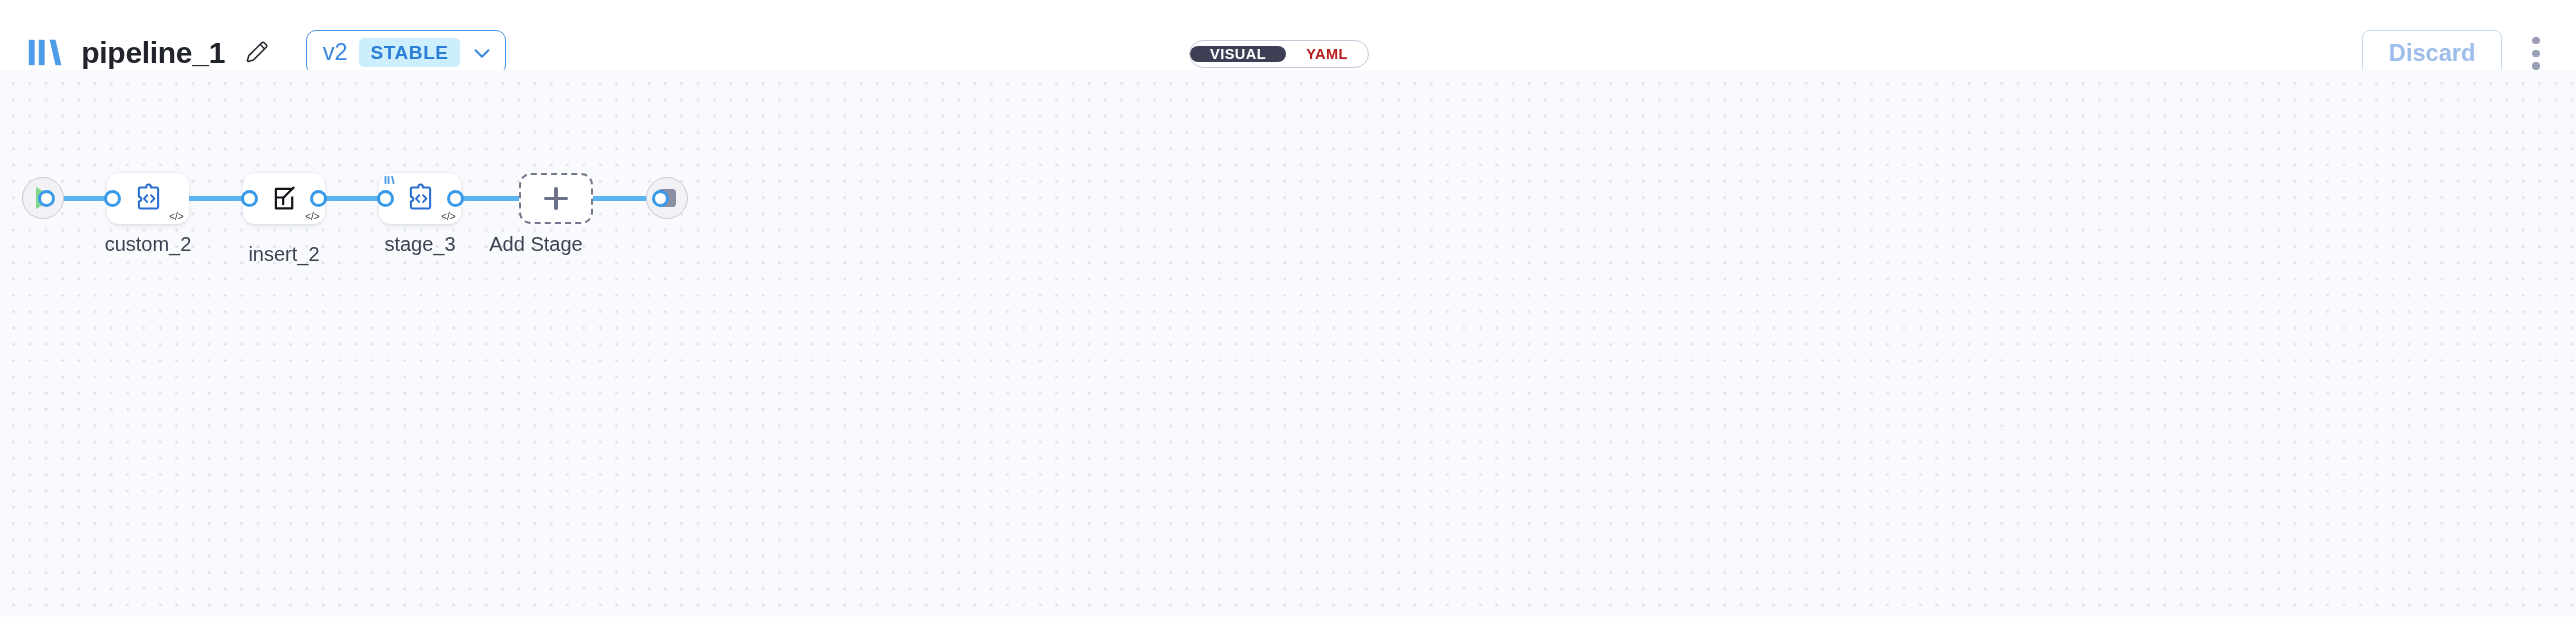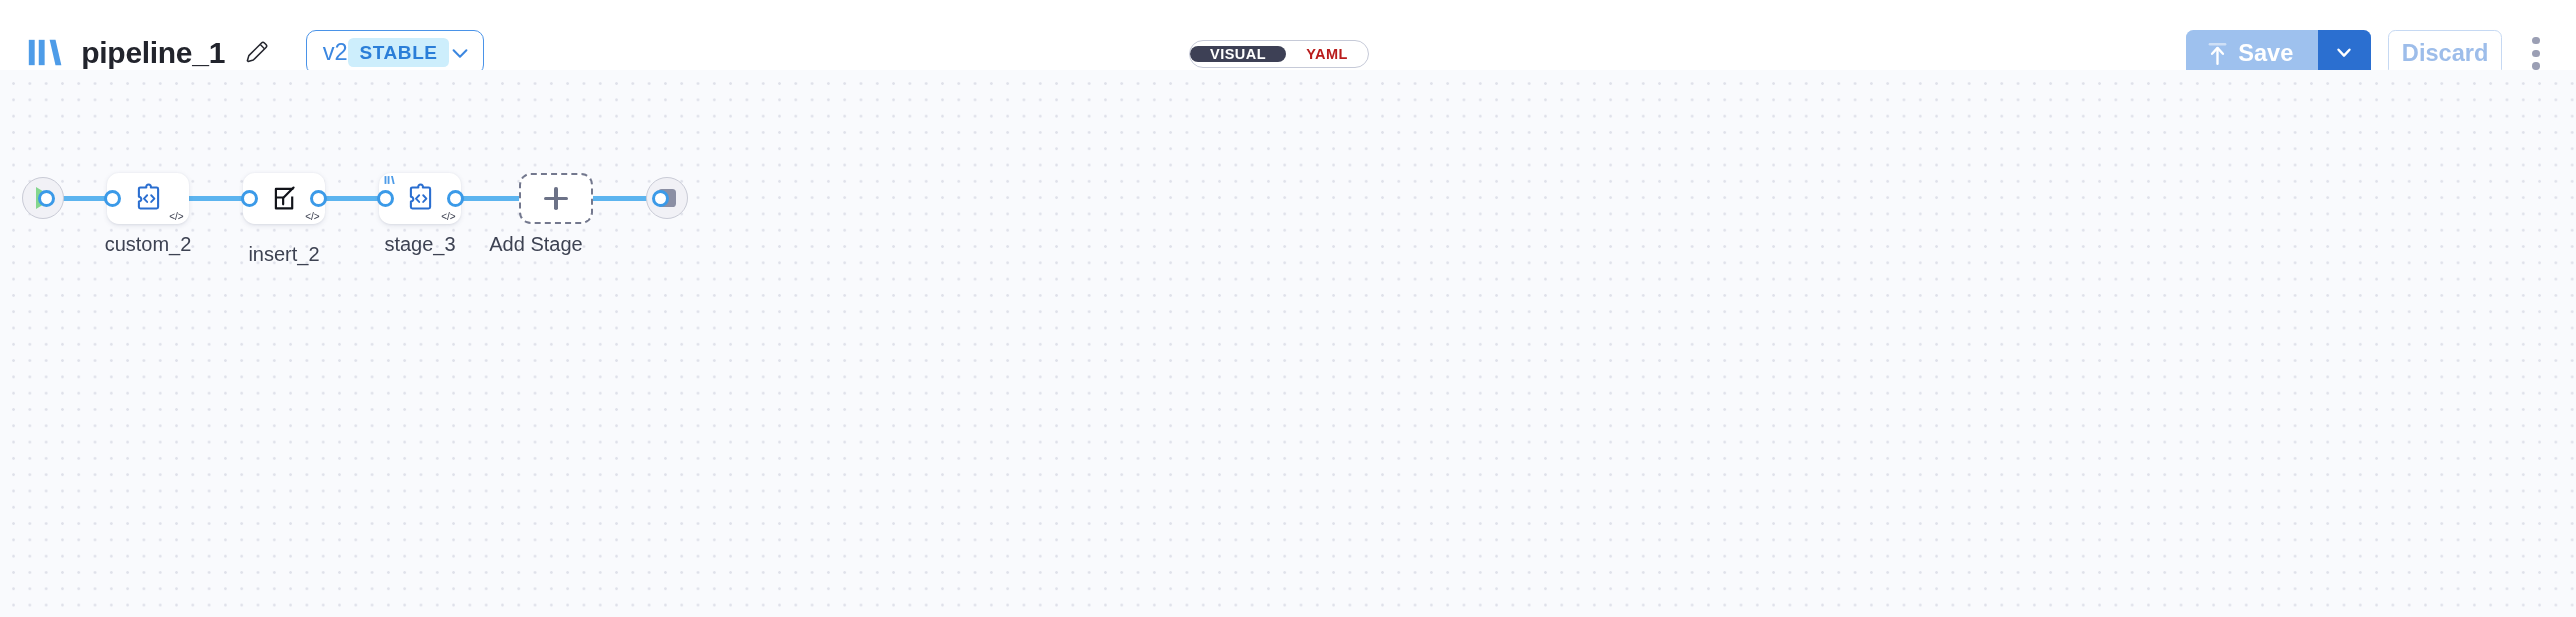--- a/index.html
+++ b/index.html
@@ -53,20 +53,21 @@
 
   
   .version-select {
     margin-left: 34px;
     height: 45px;
     border: 1.8px solid #4a93e8;
     border-radius: 10px;
     display: flex;
     align-items: center;
     padding: 0 11.8px 0 15.4px;
+    gap: 11px;
     background: #fff;
     cursor: pointer;
   }
   .version-label {
     font-size: 23.6px;
     color: #3b87e0;
     font-weight: normal;
   }
   .version-chip {
     background: #cdeefc;
@@ -156,21 +157,21 @@
     cursor: pointer;
   }
   .discard-btn {
     height: 47px;
     border: 1.8px solid #c6d9f3;
     border-radius: 7.3px;
     background: #fff;
     color: #9dbdea;
     font-size: 23.6px;
     font-weight: bold;
-    padding: 0 13px;
+    padding: 0 26px;
     cursor: pointer;
     font-family: "Liberation Sans", sans-serif;
   }
   .kebab {
     width: 33px;
     height: 40px;
     display: flex;
     flex-direction: column;
     align-items: center;
     justify-content: center;
@@ -348,39 +349,20 @@
       </svg>
     </span>
   </div>
 
   <div class="seg-toggle">
     <div class="seg active">VISUAL</div>
     <div class="seg inactive">YAML</div>
   </div>
 
   <div class="right-actions">
-    <div class="save-split">
-      <button class="save-main">
-        <span>
-          <svg class="up-arrow" viewBox="0 0 21 26">
-            <line x1="2" y1="2.5" x2="19" y2="2.5" stroke="#cfe0f6" stroke-width="2.6" stroke-linecap="round"></line>
-            <line x1="10.5" y1="24" x2="10.5" y2="7" stroke="#ffffff" stroke-width="2.6" stroke-linecap="round"></line>
-            <polyline points="4.5,13 10.5,6.5 16.5,13" fill="none" stroke="#ffffff" stroke-width="2.6" stroke-linecap="round" stroke-linejoin="round"></polyline>
-          </svg>
-        </span>
-        <span>Save</span>
-      </button>
-      <div class="save-caret">
-        <span>
-          <svg width="22" height="22" viewBox="0 0 24 24">
-            <polyline points="6,9.5 12,16 18,9.5" fill="none" stroke="#ffffff" stroke-width="2.6" stroke-linecap="round" stroke-linejoin="round"></polyline>
-          </svg>
-        </span>
-      </div>
-    </div>
 
     <button class="discard-btn">Discard</button>
 
     <div class="kebab">
       <i></i>
       <i></i>
       <i></i>
     </div>
   </div>
 </div>

